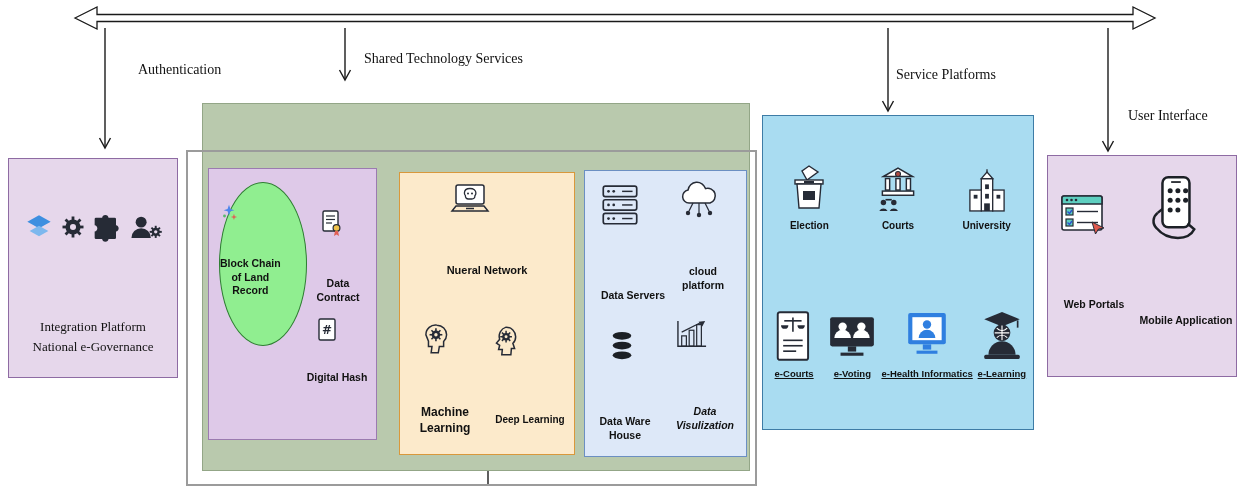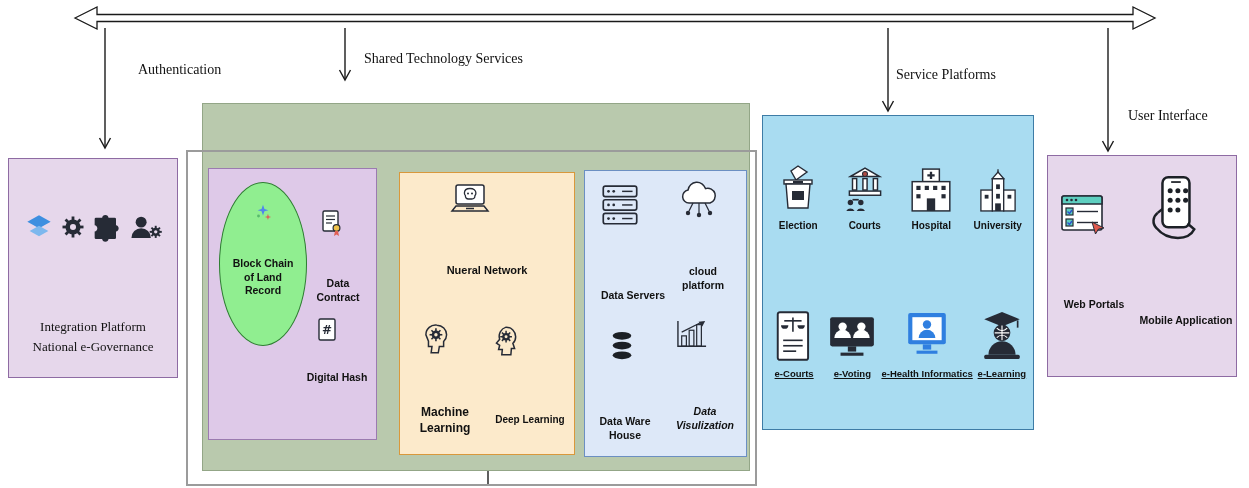--- a/index.html
+++ b/index.html
@@ -18,21 +18,21 @@
   #integration-panel{left:8px;top:158px;width:170px;height:220px;background:var(--lavender);border:1px solid #8e6ba3;}
   #integration-panel .icon-row{position:absolute;top:52px;left:0;width:100%;display:flex;justify-content:center;align-items:center;gap:5px;}
   #integration-panel .title{position:absolute;top:158px;width:100%;text-align:center;
     font-family:"Liberation Serif",serif;font-size:13px;line-height:1.55;white-space:pre-line;}
 
   #green-panel{left:202px;top:103px;width:548px;height:368px;background:var(--sage);border:1px solid #93a687;}
   #outer-frame{left:186px;top:150px;width:571px;height:336px;border:2px solid #9b9b9b;background:transparent;}
 
   #blockchain-panel{left:208px;top:168px;width:169px;height:272px;background:var(--purple_inner);border:1px solid #9b7bb0;}
   #blockchain-ellipse{position:absolute;left:10px;top:13px;width:88px;height:164px;border-radius:50%;
-    background:var(--ellipse_green);border:1.5px solid #2e7d32;display:flex;flex-direction:column;align-items:center;padding-top:20px;}
+    background:var(--ellipse_green);border:1.5px solid #2e7d32;display:flex;flex-direction:column;align-items:flex-start;padding-top:20px;}
   #blockchain-ellipse .lbl{position:static;margin-top:36px;}
 
   #ai-panel{left:399px;top:172px;width:176px;height:283px;background:var(--orange);border:1px solid #d9983b;}
 
   #data-panel{left:584px;top:170px;width:163px;height:287px;background:var(--data_blue);border:1px solid #6b8fc2;}
 
   #services-panel{left:762px;top:115px;width:272px;height:315px;background:var(--services_blue);border:1px solid #3e7ca6;}
   .svc-row{position:absolute;left:2px;right:2px;display:flex;}
   .svc-row1{top:34px;} .svc-row2{top:162px;text-decoration:underline;}
   .svc-cell{flex:1;display:flex;flex-direction:column;align-items:center;}
@@ -259,39 +259,20 @@
               <circle cx="18" cy="37" r="2.6"></circle>
                 <path d="M14 45a4.6 4.6 0 0 1 8 0z"></path>
               <rect x="10" y="33.5" width="6" height="1.6"></rect>
             </g>
           </svg>
         </div>
         <div class="svc-label">Courts</div>
       </div>
       <div class="svc-cell">
         <div class="svc-icon1">
-          <svg width="46" height="48" viewBox="0 0 44 44">
-            <rect x="14" y="2" width="16" height="12" fill="#fff" stroke="#262b36" stroke-width="1.4"></rect>
-            <path d="M22 4.5v7M18.5 8h7" stroke="#262b36" stroke-width="2.2" fill="none"></path>
-            <rect x="4" y="14" width="36" height="28" fill="#fff" stroke="#262b36" stroke-width="1.4"></rect>
-            <g fill="#262b36">
-              <rect x="8" y="18" width="4" height="4"></rect>
-                <rect x="16" y="18" width="4" height="4"></rect>
-                <rect x="24" y="18" width="4" height="4"></rect>
-                <rect x="32" y="18" width="4" height="4"></rect>
-              <rect x="8" y="26" width="4" height="4"></rect>
-                <rect x="32" y="26" width="4" height="4"></rect>
-              <rect x="18" y="30" width="8" height="12"></rect>
-            </g>
-          </svg>
-        </div>
-        <div class="svc-label">Hospital</div>
-      </div>
-      <div class="svc-cell">
-        <div class="svc-icon1">
           <svg width="38" height="46" viewBox="0 0 40 46">
             <rect x="14" y="10" width="12" height="34" fill="#fff" stroke="#262b36" stroke-width="1.4"></rect>
             <path d="M14 10 20 3l6 7z" fill="#fff" stroke="#262b36" stroke-width="1.4"></path>
             <line x1="20" y1="3" x2="20" y2="0" stroke="#262b36" stroke-width="1.4"></line>
             <rect x="2" y="22" width="12" height="22" fill="#fff" stroke="#262b36" stroke-width="1.4"></rect>
             <rect x="26" y="22" width="12" height="22" fill="#fff" stroke="#262b36" stroke-width="1.4"></rect>
             <g fill="#262b36">
               <rect x="18" y="16" width="4" height="5"></rect>
                 <rect x="18" y="26" width="4" height="5"></rect>
               <rect x="6" y="27" width="4" height="4"></rect>

